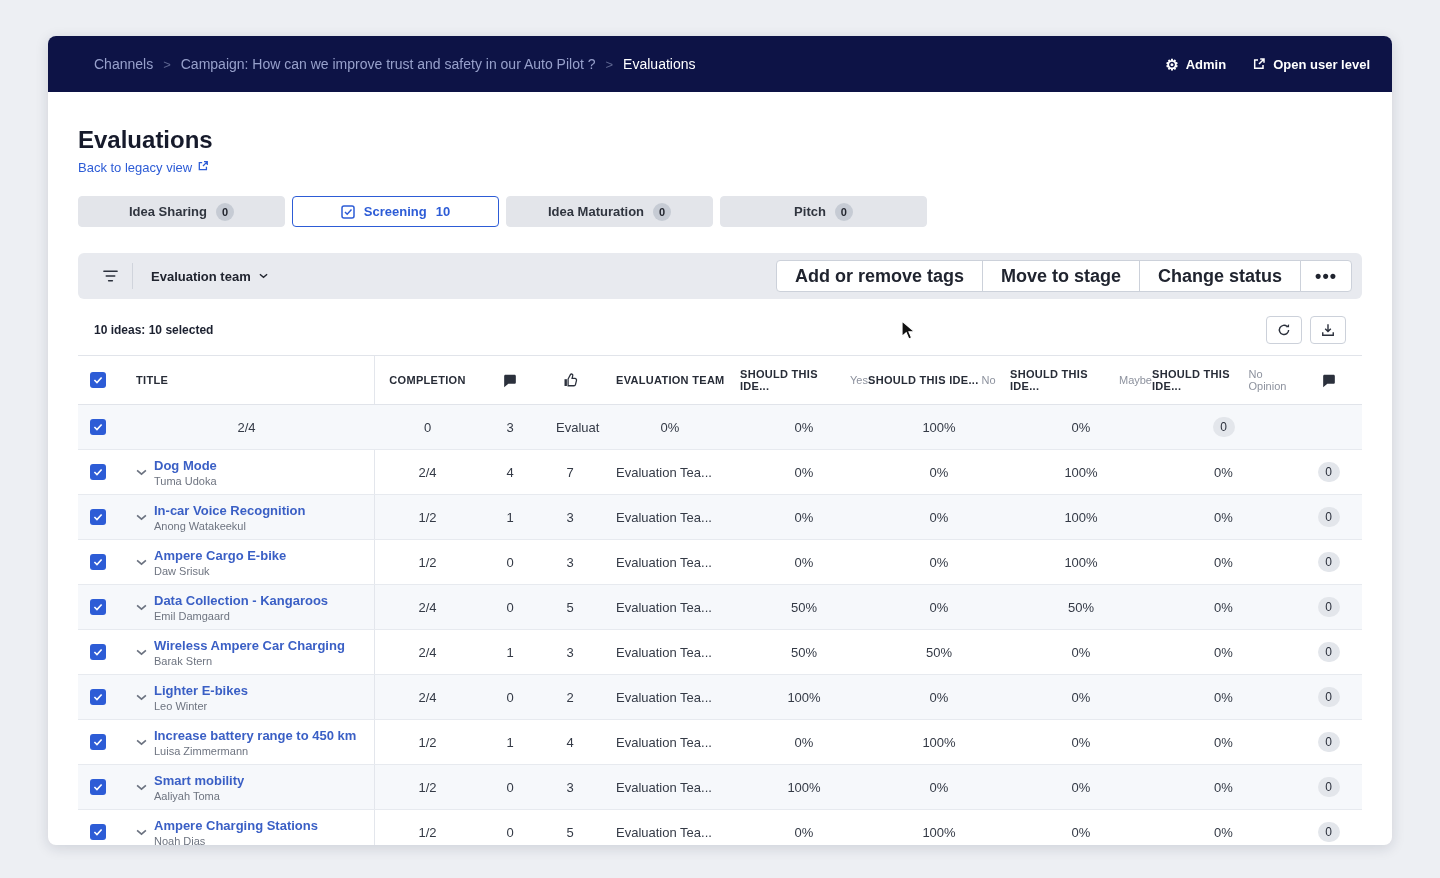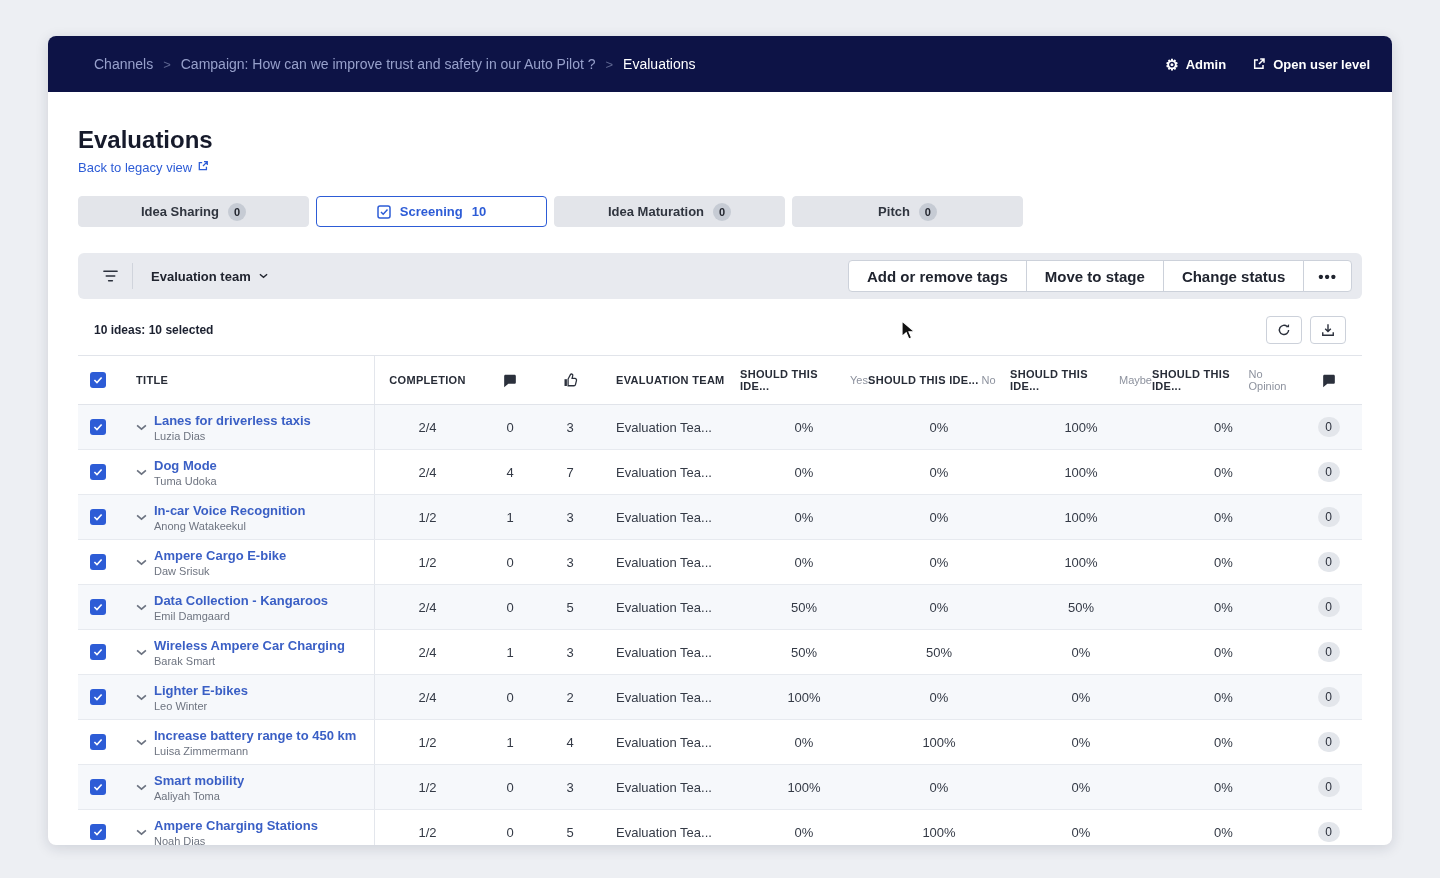--- a/index.html
+++ b/index.html
@@ -37,21 +37,21 @@
   .content { padding: 0 30px; }
   h1.page-title { margin-top: 34px; font-size: 24px; line-height: 28px; font-weight: 700; color: #161a2b; }
   .back-link {
     margin-top: 6px; height: 16px;
     display: inline-flex; align-items: flex-start; gap: 5px;
     color: #2d5cd6; font-size: 13px; cursor: pointer; text-decoration: none;
   }
   
   .tabs { margin-top: 20px; display: flex; gap: 7px; }
   .tab {
-    width: 231px; height: 31px;
+    width: 207px; height: 31px;
     background: #e3e5ea; border: 1px solid #e3e5ea; border-radius: 4px;
     display: flex; align-items: center; justify-content: center; gap: 9px;
     font-size: 13px; font-weight: 600; color: #30353f; cursor: pointer;
   }
   .tab.active { background: #fff; border: 1px solid #2d5cd6; color: #2d5cd6; }
   .badge {
     background: #c6cbd4; color: #23262f;
     border-radius: 9px; min-width: 18px; height: 18px; padding: 0 5px;
     display: inline-flex; align-items: center; justify-content: center;
     font-size: 11px; font-weight: 600;
@@ -75,21 +75,21 @@
   }
   .search input {
     flex: 1; border: none; outline: none; background: transparent;
     font-size: 13px; color: #333; font-family: "Liberation Sans", sans-serif;
   }
   .search input::placeholder { color: #9aa0ac; }
   .toolbar-actions { margin-left: auto; display: flex; }
   .action-btn {
     height: 32px; padding: 0 18px; margin-left: -1px;
     background: #fff; border: 1px solid #ccd1da;
-    font-size: 15px; font-weight: 600; color: #20242f;
+    font-size: 18px; font-weight: 600; color: #20242f;
     font-family: "Liberation Sans", sans-serif; cursor: pointer;
   }
   .action-btn:first-child { border-radius: 4px 0 0 4px; margin-left: 0; }
   .action-btn:last-child { border-radius: 0 4px 4px 0; padding: 0 14px; letter-spacing: 1px; }
   
   .table-top { margin-top: 6px; height: 50px; display: flex; align-items: center;
     justify-content: space-between; padding: 0 16px; }
   .summary { font-size: 12px; font-weight: 700; color: #1c2130; }
   .table-top-icons { display: flex; gap: 8px; }
   .icon-btn { width: 36px; height: 28px; background: #fff; border: 1px solid #ccd1da;
@@ -286,31 +286,20 @@
     
     <div id="tbody">
   <div class="trow alt">
     <div class="cell-check">
       <span class="checkbox">
         <svg width="10" height="8" viewBox="0 0 12 10">
           <path d="M1.5 5l3.2 3.2L10.5 1.8" fill="none" stroke="#fff" stroke-width="2"></path>
         </svg>
       </span>
     </div>
-    <div class="cell-title">
-      <span class="chev">
-        <svg width="11" height="7" viewBox="0 0 10 6">
-          <path d="M1 1l4 3.5L9 1" fill="none" stroke="#6b7280" stroke-width="1.5"></path>
-        </svg>
-      </span>
-      <span class="title-block">
-        <a class="row-title">Lanes for driverless taxis</a>
-        <span class="row-author">Luzia Dias</span>
-      </span>
-    </div>
     <div class="cell">2/4</div>
     <div class="cell">0</div>
     <div class="cell">3</div>
     <div class="cell cell-team">Evaluation Tea...</div>
     <div class="cell">0%</div>
     <div class="cell">0%</div>
     <div class="cell">100%</div>
     <div class="cell">0%</div>
     <div class="cell-badge">
       <span class="count-badge">0</span>
@@ -454,21 +443,21 @@
       </span>
     </div>
     <div class="cell-title">
       <span class="chev">
         <svg width="11" height="7" viewBox="0 0 10 6">
           <path d="M1 1l4 3.5L9 1" fill="none" stroke="#6b7280" stroke-width="1.5"></path>
         </svg>
       </span>
       <span class="title-block">
         <a class="row-title">Wireless Ampere Car Charging</a>
-        <span class="row-author">Barak Smart</span>
+        <span class="row-author">Barak Stern</span>
       </span>
     </div>
     <div class="cell">2/4</div>
     <div class="cell">1</div>
     <div class="cell">3</div>
     <div class="cell cell-team">Evaluation Tea...</div>
     <div class="cell">50%</div>
     <div class="cell">50%</div>
     <div class="cell">0%</div>
     <div class="cell">0%</div>

